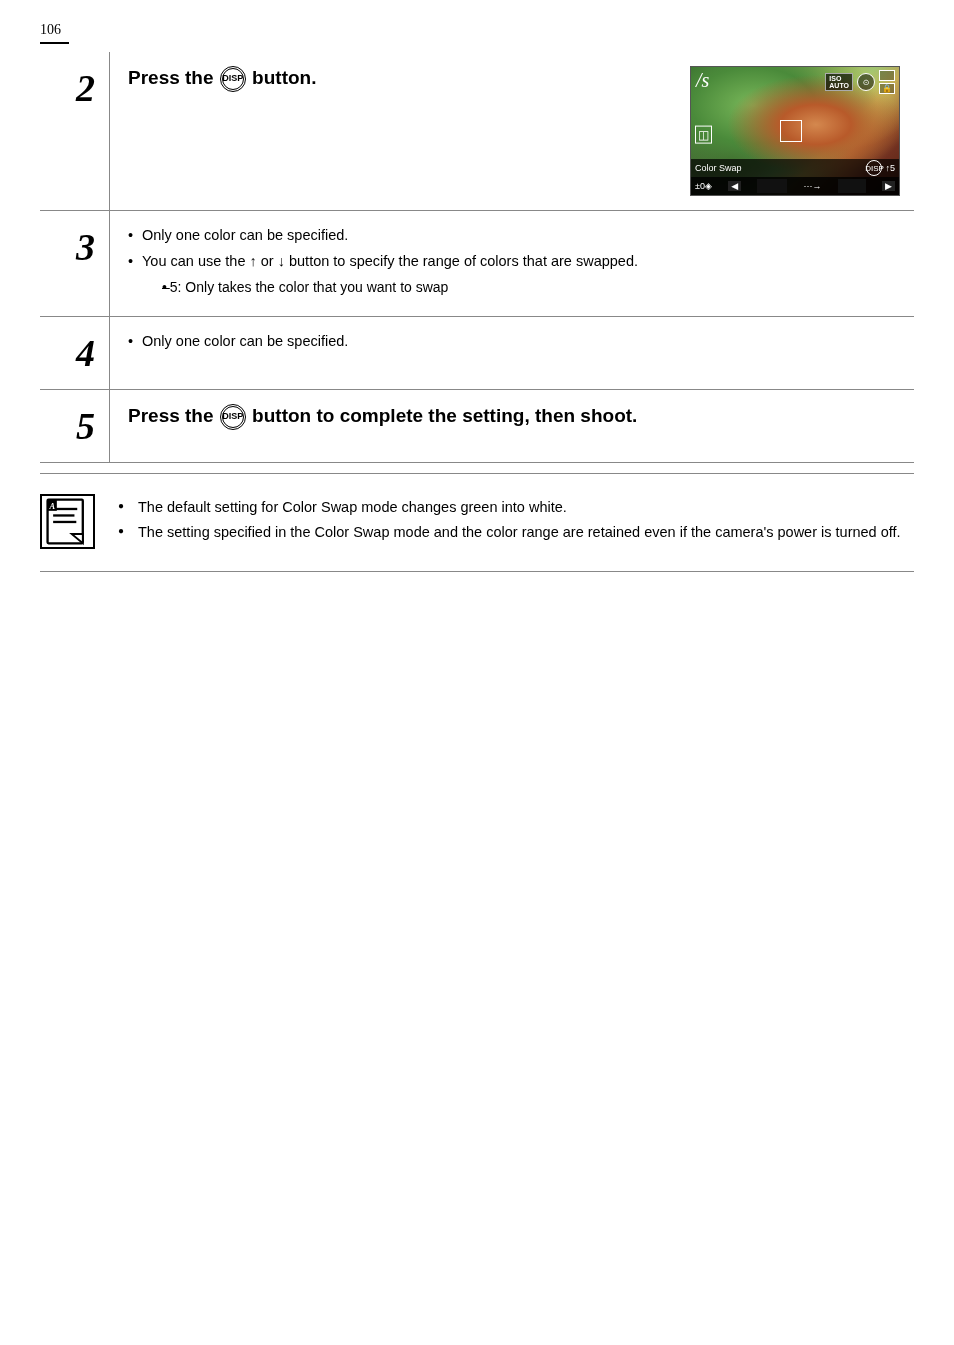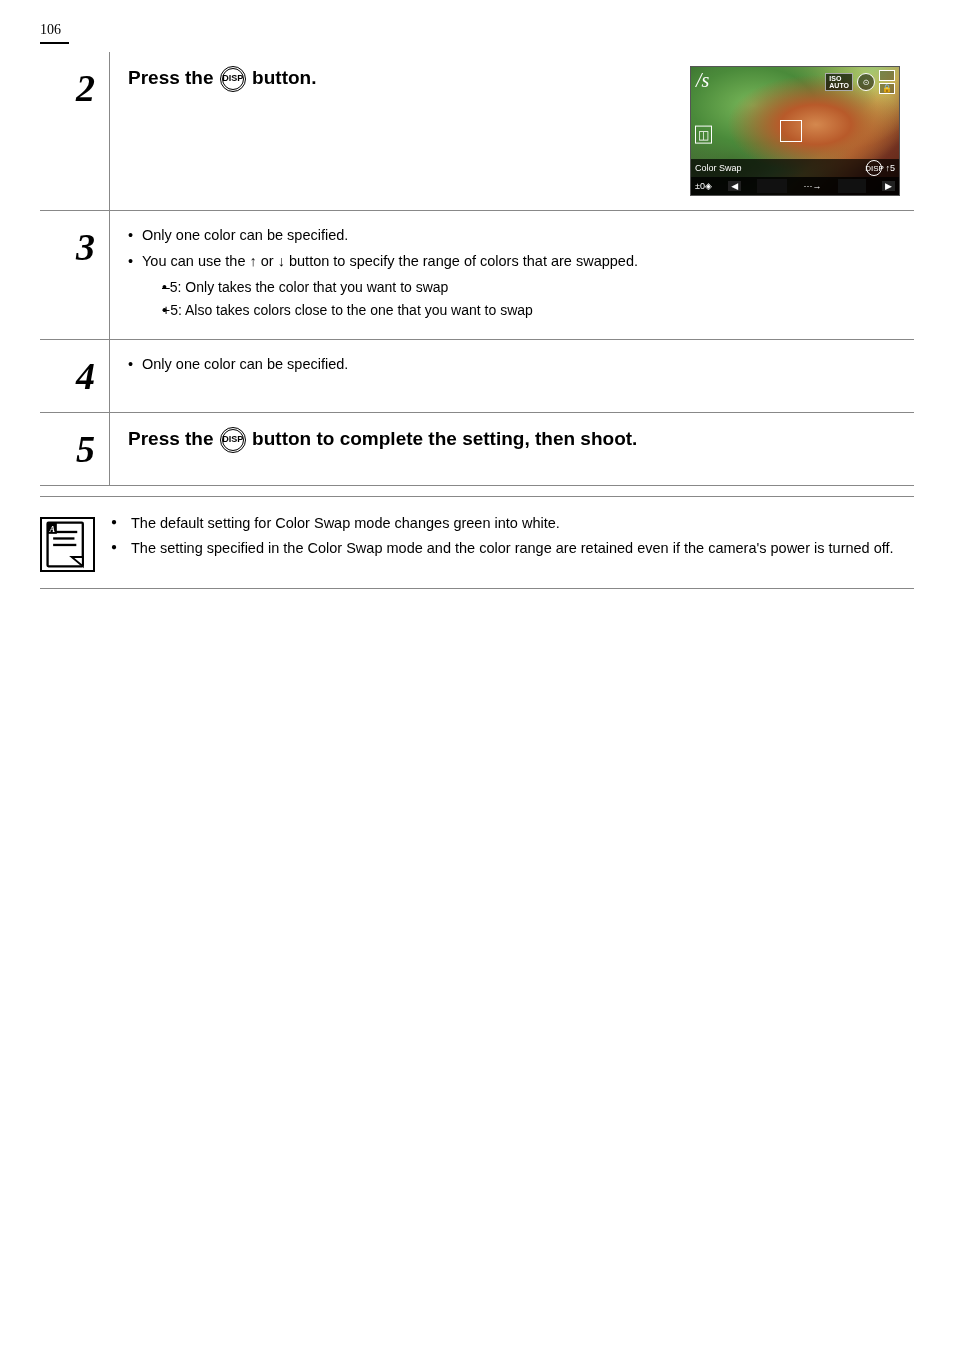--- a/index.html
+++ b/index.html
@@ -228,21 +228,21 @@
       font-size: 28px;
       font-weight: bold;
       font-family: serif;
       position: relative;
       margin-top: 4px;
     }
 
     .note-bullet-list {
       list-style: none;
       padding: 0;
-      margin: 0;
+      margin: 7px;
       flex: 1;
     }
 
     .note-bullet-list li {
       font-size: 14.5px;
       line-height: 1.5;
       margin-bottom: 4px;
       padding-left: 20px;
       position: relative;
     }
@@ -373,21 +373,20 @@
     </div>
 
     <div class="step-row">
       <div class="step-num">3</div>
       <div class="step-content">
         <ul class="bullet-list">
           <li>Only one color can be specified.</li>
           <li>You can use the <strong>↑</strong> or <strong>↓</strong> button to specify the range of colors that are swapped.
             <ul class="sub-list">
               <li>–5:  Only takes the color that you want to swap</li>
-              <li>+5:  Also takes colors close to the one that you want to swap</li>
             </ul>
           </li>
         </ul>
       </div>
     </div>
 
     <div class="step-row">
       <div class="step-num">4</div>
       <div class="step-content">
         <ul class="bullet-list">

